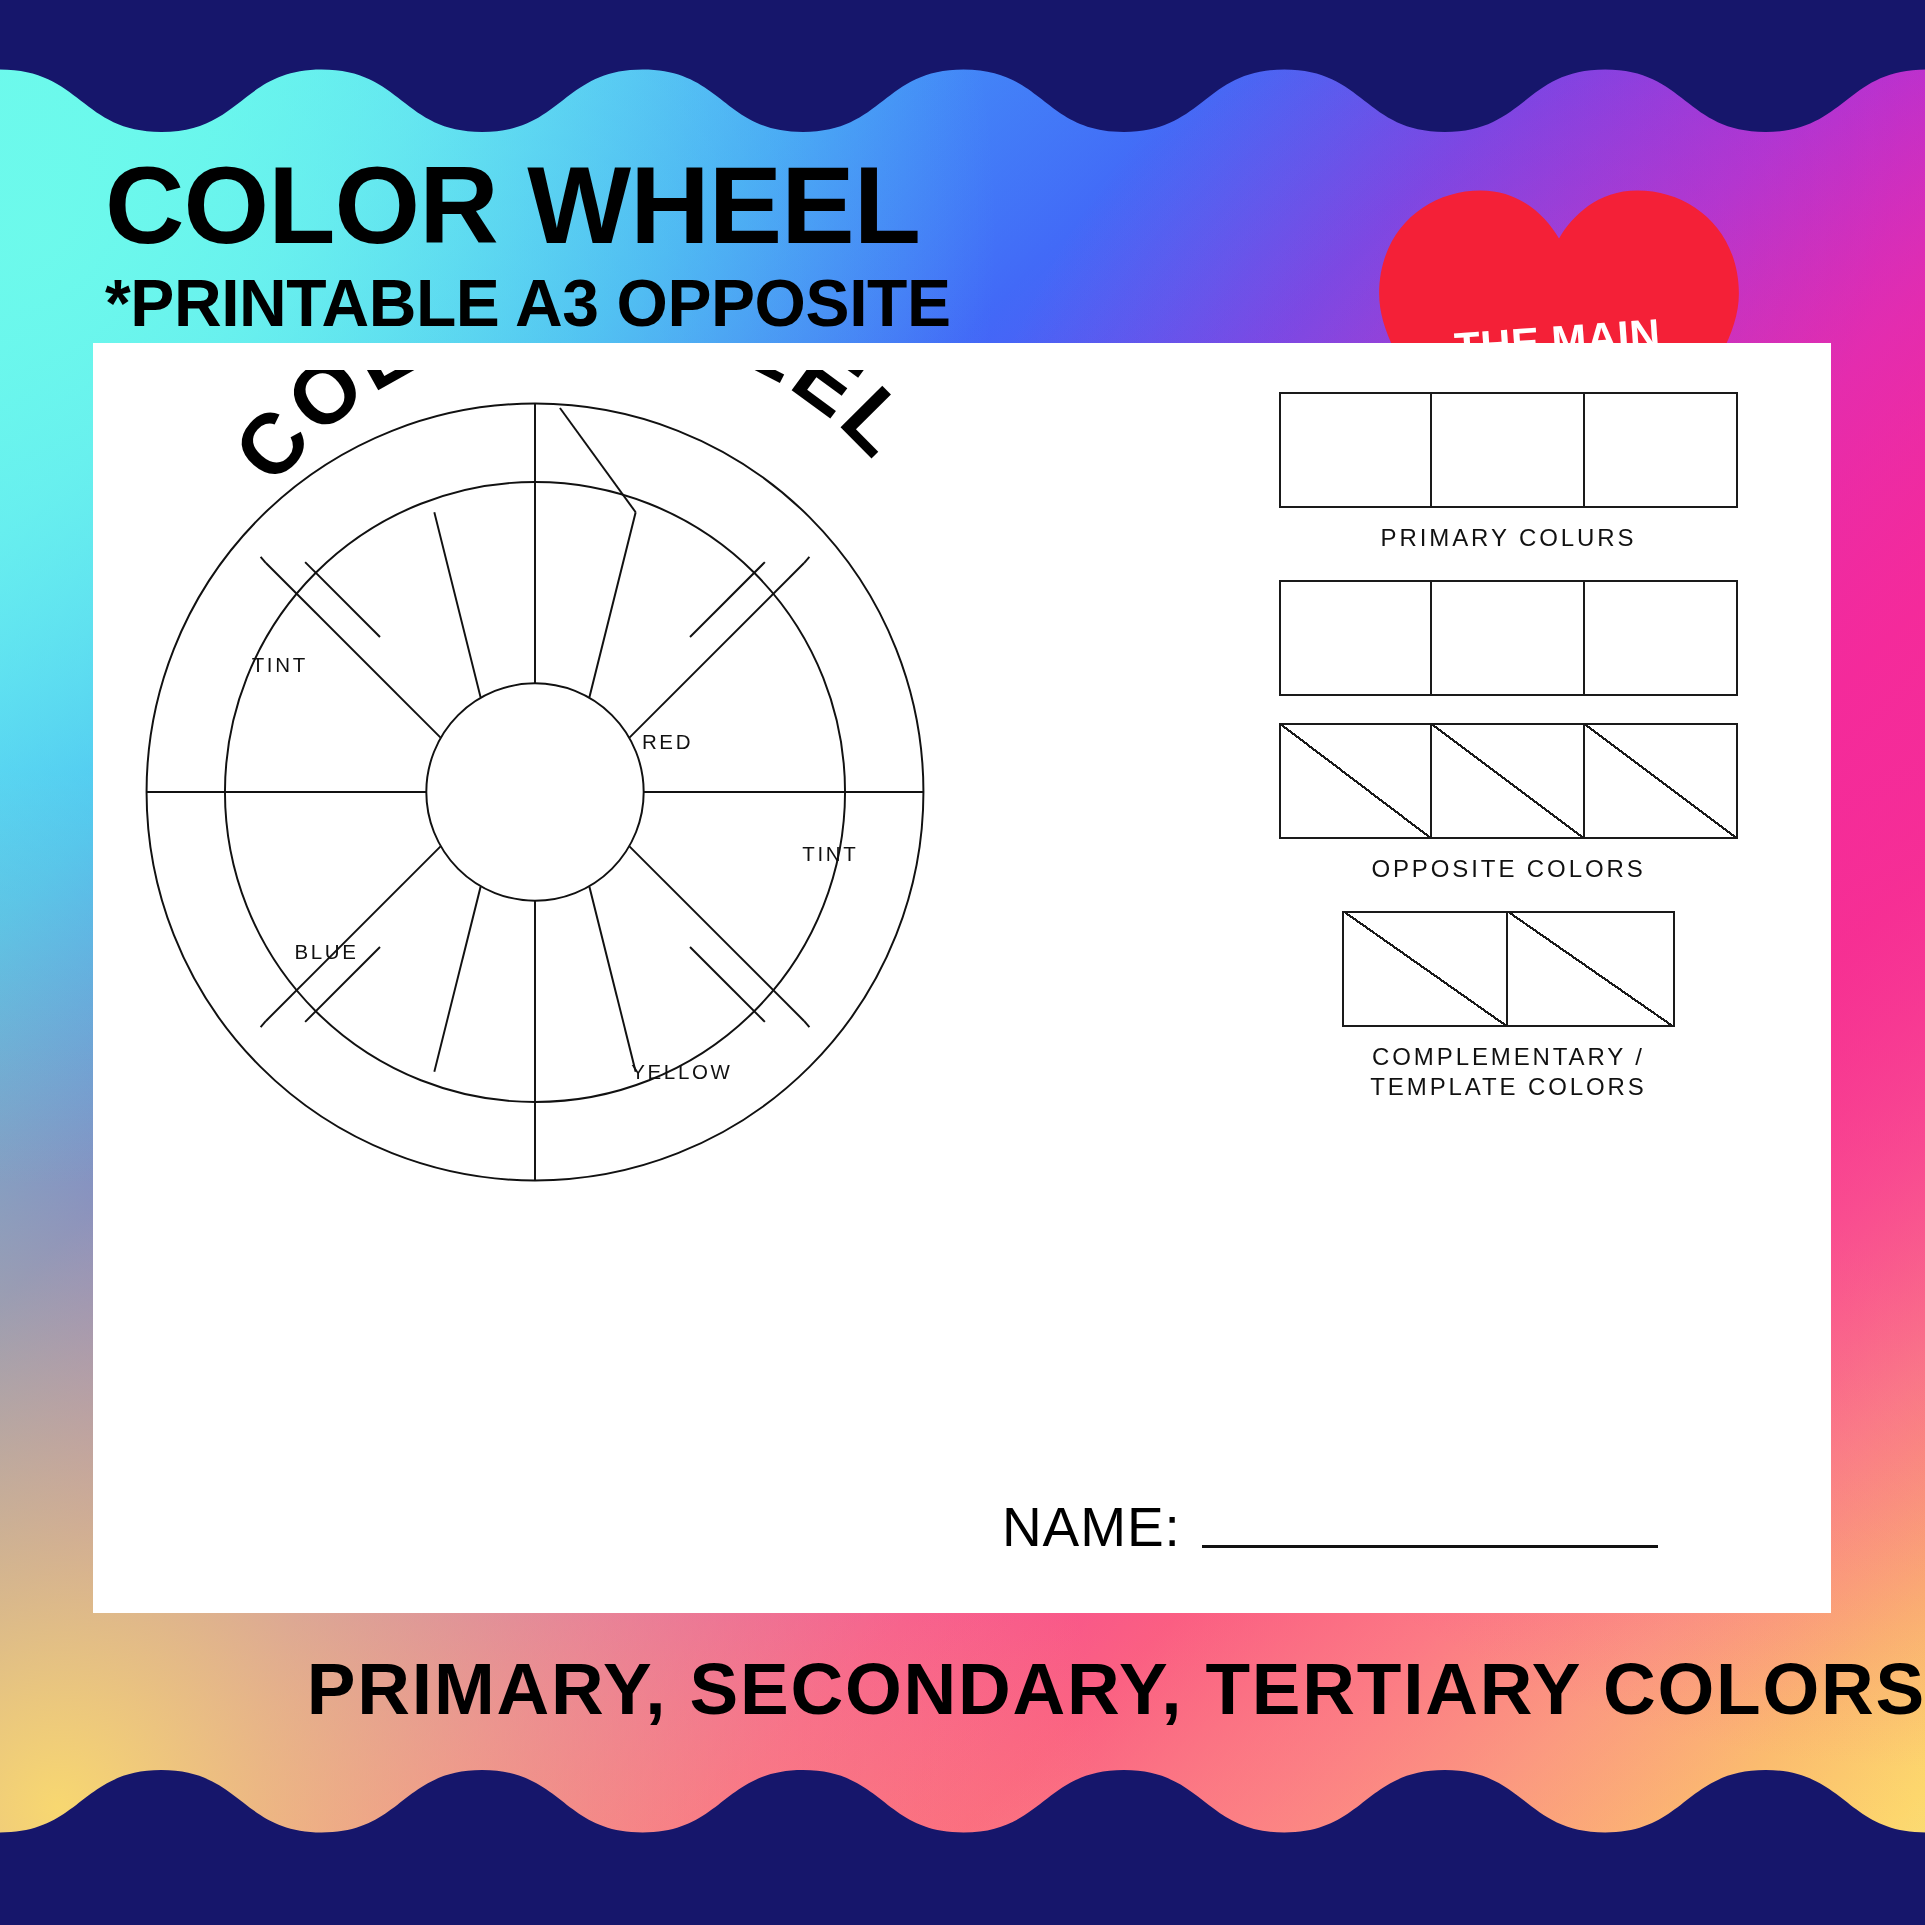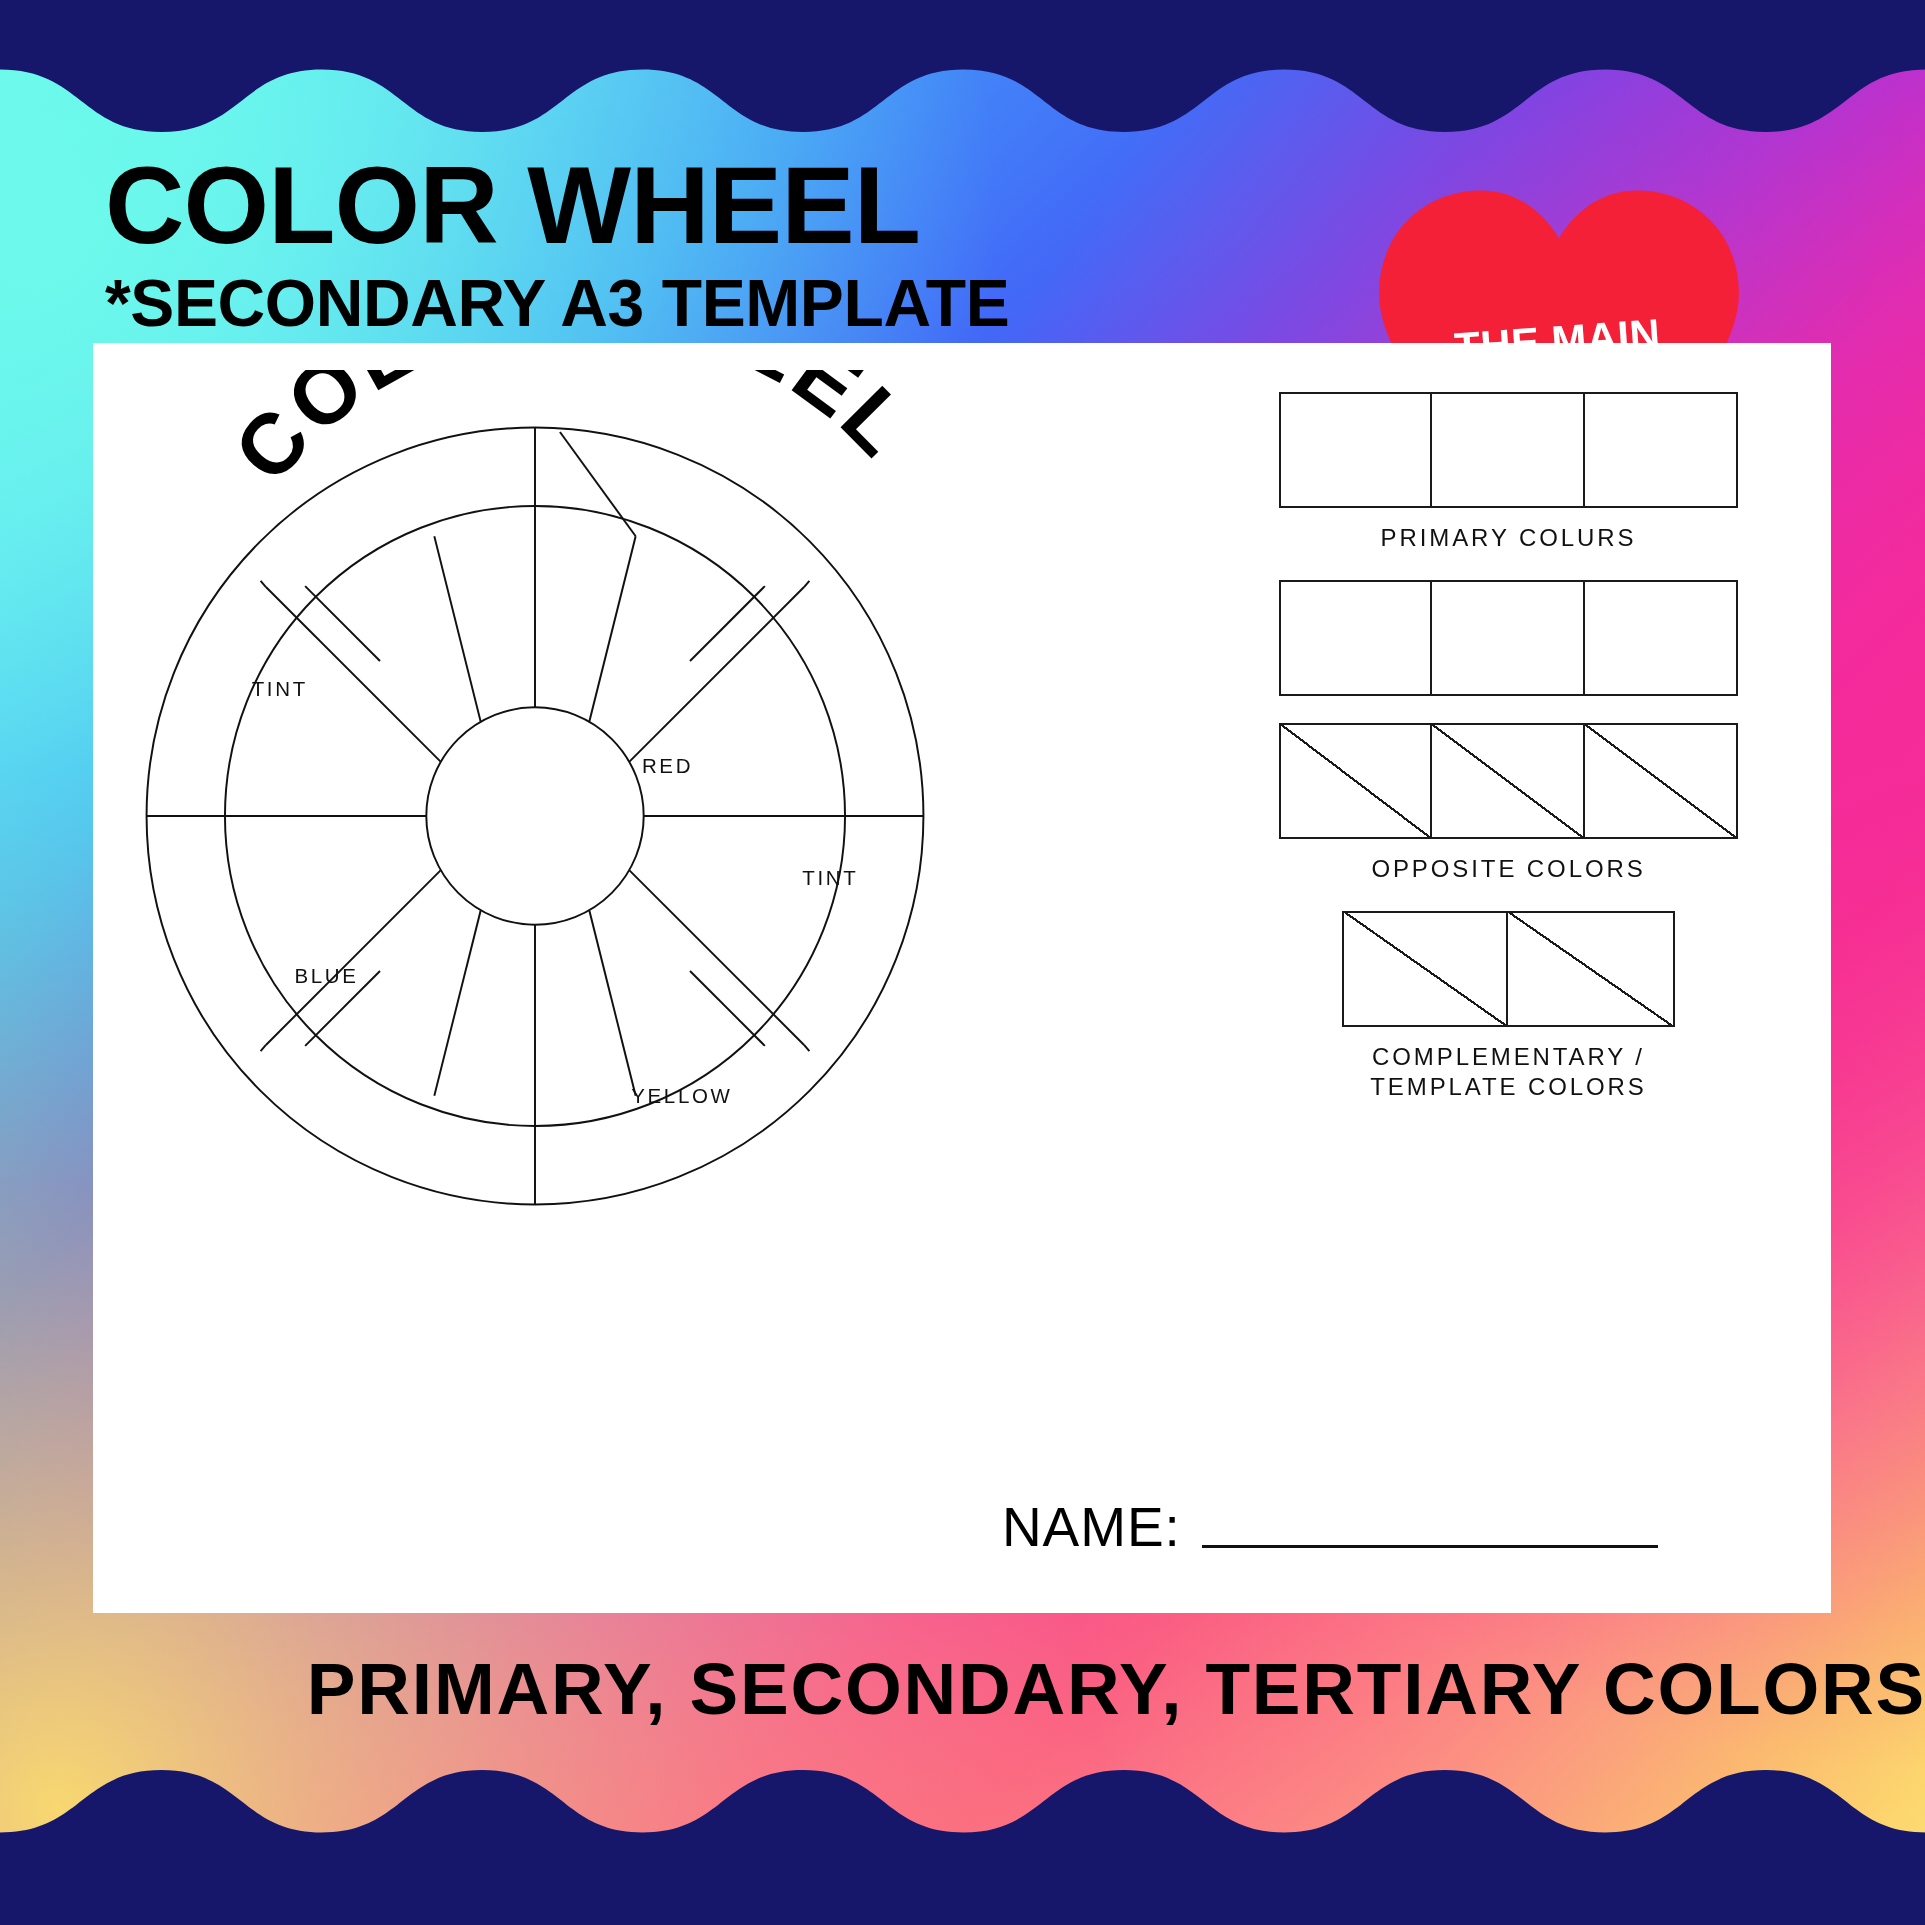--- a/index.html
+++ b/index.html
@@ -71,21 +71,21 @@
   
   .card{
     position:absolute;left:93px;top:343px;width:1738px;height:1270px;
     background:#fff;
   }
 
   
   .arc{position:absolute;left:205px;top:370px;width:749px;height:232px;}
 
   
-  .wheel{position:absolute;left:143px;top:424px;width:784px;height:784px;}
+  .wheel{position:absolute;left:143px;top:400px;width:784px;height:784px;}
 
   
   .rcol{position:absolute;left:1239px;top:392px;width:499px;}
   .swgroup{margin-bottom:27px;padding-left:40px;}
   .swrow{display:flex;}
   .sw{
     box-sizing:border-box;border:2.2px solid #1a1a1a;
     height:116px;position:relative;overflow:hidden;
   }
   .sw+.sw{border-left-width:0;}
@@ -144,21 +144,21 @@
         C1711,97 1711,27 1621,27 C1531,27 1531,97 1441,97
         C1351,97 1351,27 1261,27 C1171,27 1171,97 1081,97
         C991,97 991,27 901,27 C811,27 811,97 721,97
         C631,97 631,27 541,27 C451,27 451,97 361,97
         C271,97 271,27 181,27 C91,27 91,97 0,97 Z"></path>
     </svg>
   </div>
 
   <div class="head">
     <div class="h-title">COLOR WHEEL</div>
-    <div class="h-sub">*SECONDARY A3 TEMPLATE</div>
+    <div class="h-sub">*PRINTABLE A3 OPPOSITE</div>
   </div>
 
   <div class="heart-wrap">
     <svg width="374" height="348" viewBox="0 0 420 390">
       <path d="M210 386 C210 386 8 236 8 124 C8 52 62 8 122 8 C166 8 195 36 210 62 C225 36 254 8 298 8 C358 8 412 52 412 124 C412 236 210 386 210 386 Z" fill="#f42037"></path>
     </svg>
     <div class="heart-text">
       <div>THE MAIN</div>
       <div>ONE</div>
     </div>

